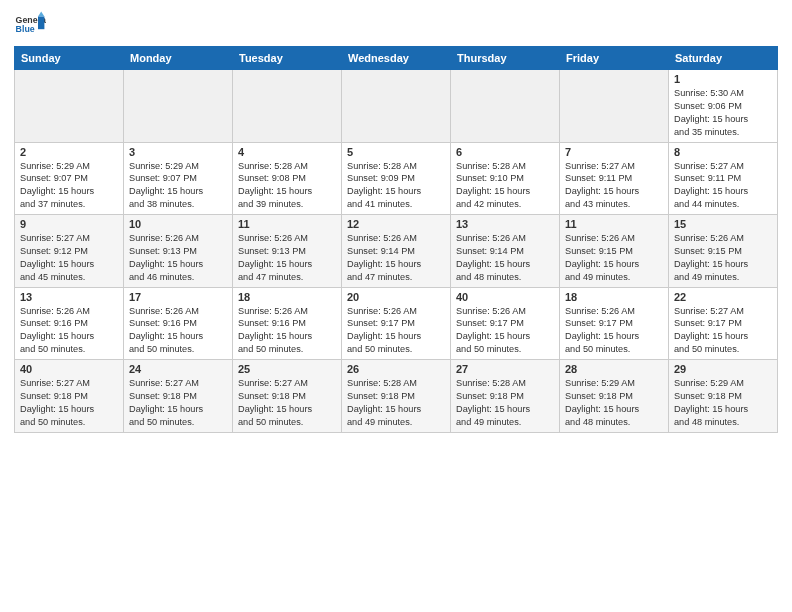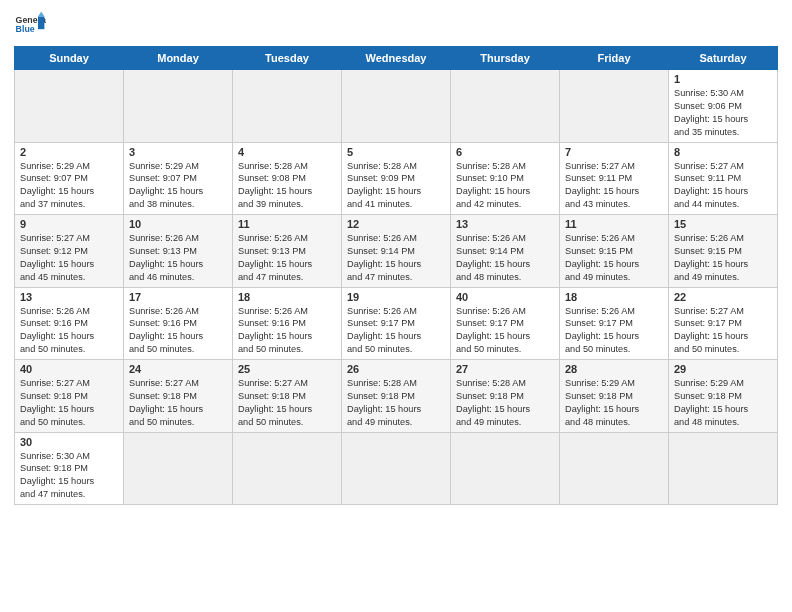--- a/index.html
+++ b/index.html
@@ -47,21 +47,21 @@
     }
     .calendar {
       width: 100%;
       border-collapse: collapse;
       border: 1px solid #ccc;
       font-size: 10px;
     }
     .calendar th {
       background: #1a6ab1;
       color: #fff;
-      text-align: center;
+      text-align: left;
       padding: 5px 6px;
       font-size: 11px;
       font-weight: bold;
       border: 1px solid #1a6ab1;
     }
     .calendar td {
       border: 1px solid #ccc;
       vertical-align: top;
       padding: 3px 5px;
       width: calc(100% / 7);
@@ -257,21 +257,21 @@
 and 50 minutes.</div>
           </td>
           <td>
             <span class="day-num">18</span>
             <div class="day-info" style="white-space: pre-line;">Sunrise: 5:26 AM
 Sunset: 9:16 PM
 Daylight: 15 hours
 and 50 minutes.</div>
           </td>
           <td>
-            <span class="day-num">19</span>
+            <span class="day-num">20</span>
             <div class="day-info" style="white-space: pre-line;">Sunrise: 5:26 AM
 Sunset: 9:17 PM
 Daylight: 15 hours
 and 50 minutes.</div>
           </td>
           <td>
             <span class="day-num">40</span>
             <div class="day-info" style="white-space: pre-line;">Sunrise: 5:26 AM
 Sunset: 9:17 PM
 Daylight: 15 hours
@@ -335,31 +335,16 @@
 Daylight: 15 hours
 and 48 minutes.</div>
           </td>
           <td class="row-shade">
             <span class="day-num">29</span>
             <div class="day-info" style="white-space: pre-line;">Sunrise: 5:29 AM
 Sunset: 9:18 PM
 Daylight: 15 hours
 and 48 minutes.</div>
           </td>
-        </tr>
-        <tr>
-          <td>
-            <span class="day-num">30</span>
-            <div class="day-info" style="white-space: pre-line;">Sunrise: 5:30 AM
-Sunset: 9:18 PM
-Daylight: 15 hours
-and 47 minutes.</div>
-          </td>
-          <td class="empty"></td>
-          <td class="empty"></td>
-          <td class="empty"></td>
-          <td class="empty"></td>
-          <td class="empty"></td>
-          <td class="empty"></td>
         </tr>
       </tbody>
   </table>
 </div>
 
 </body></html>

